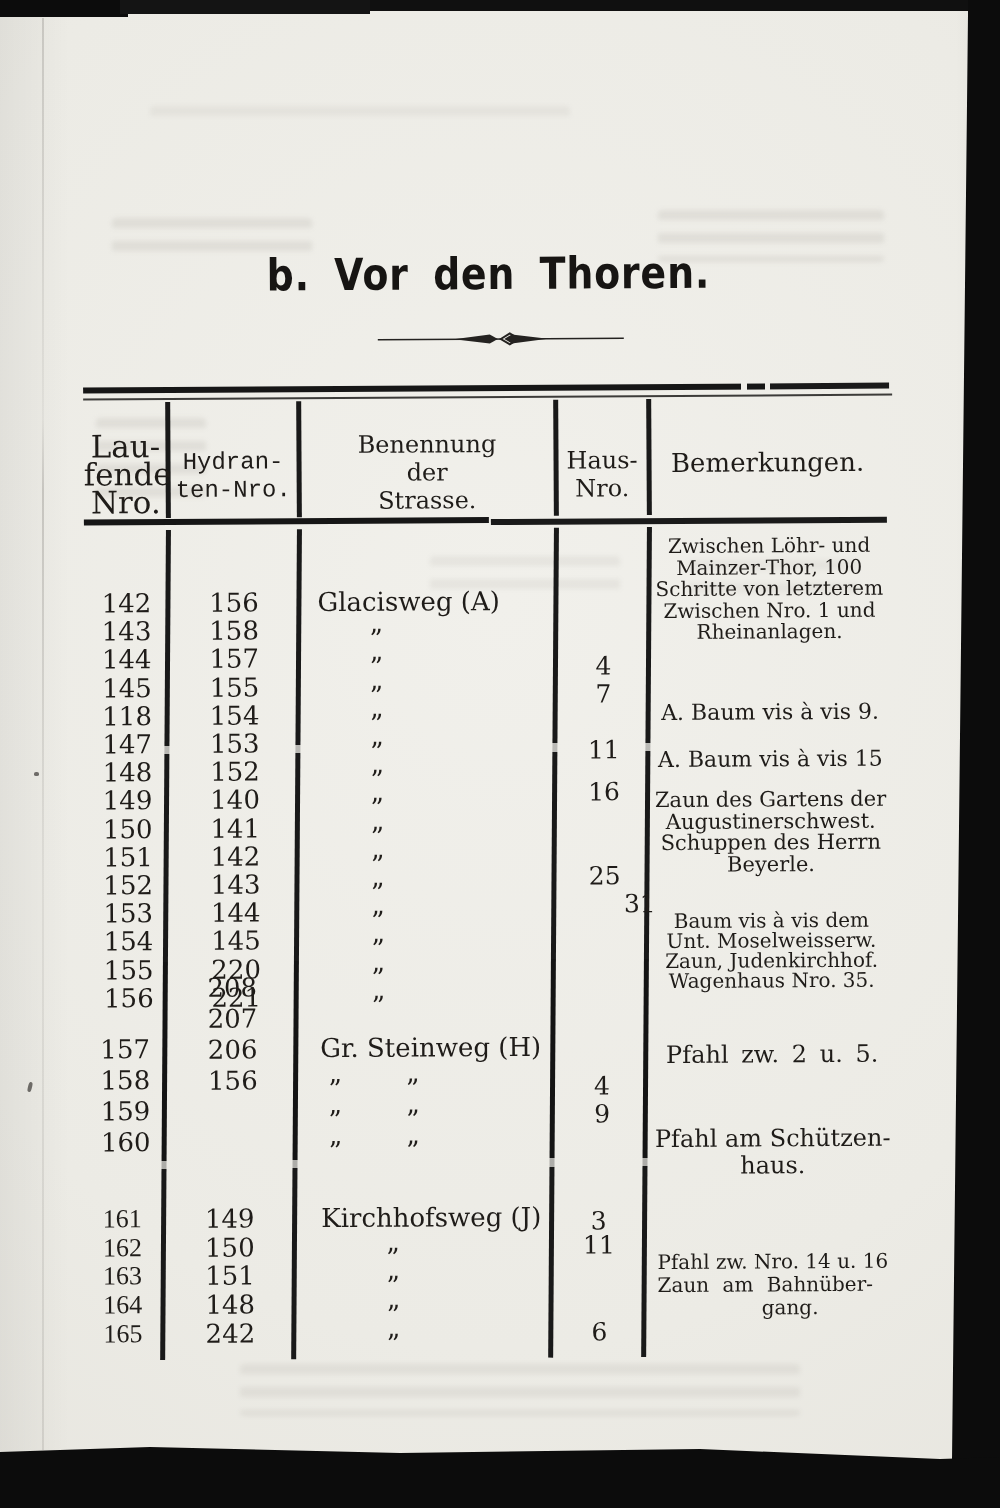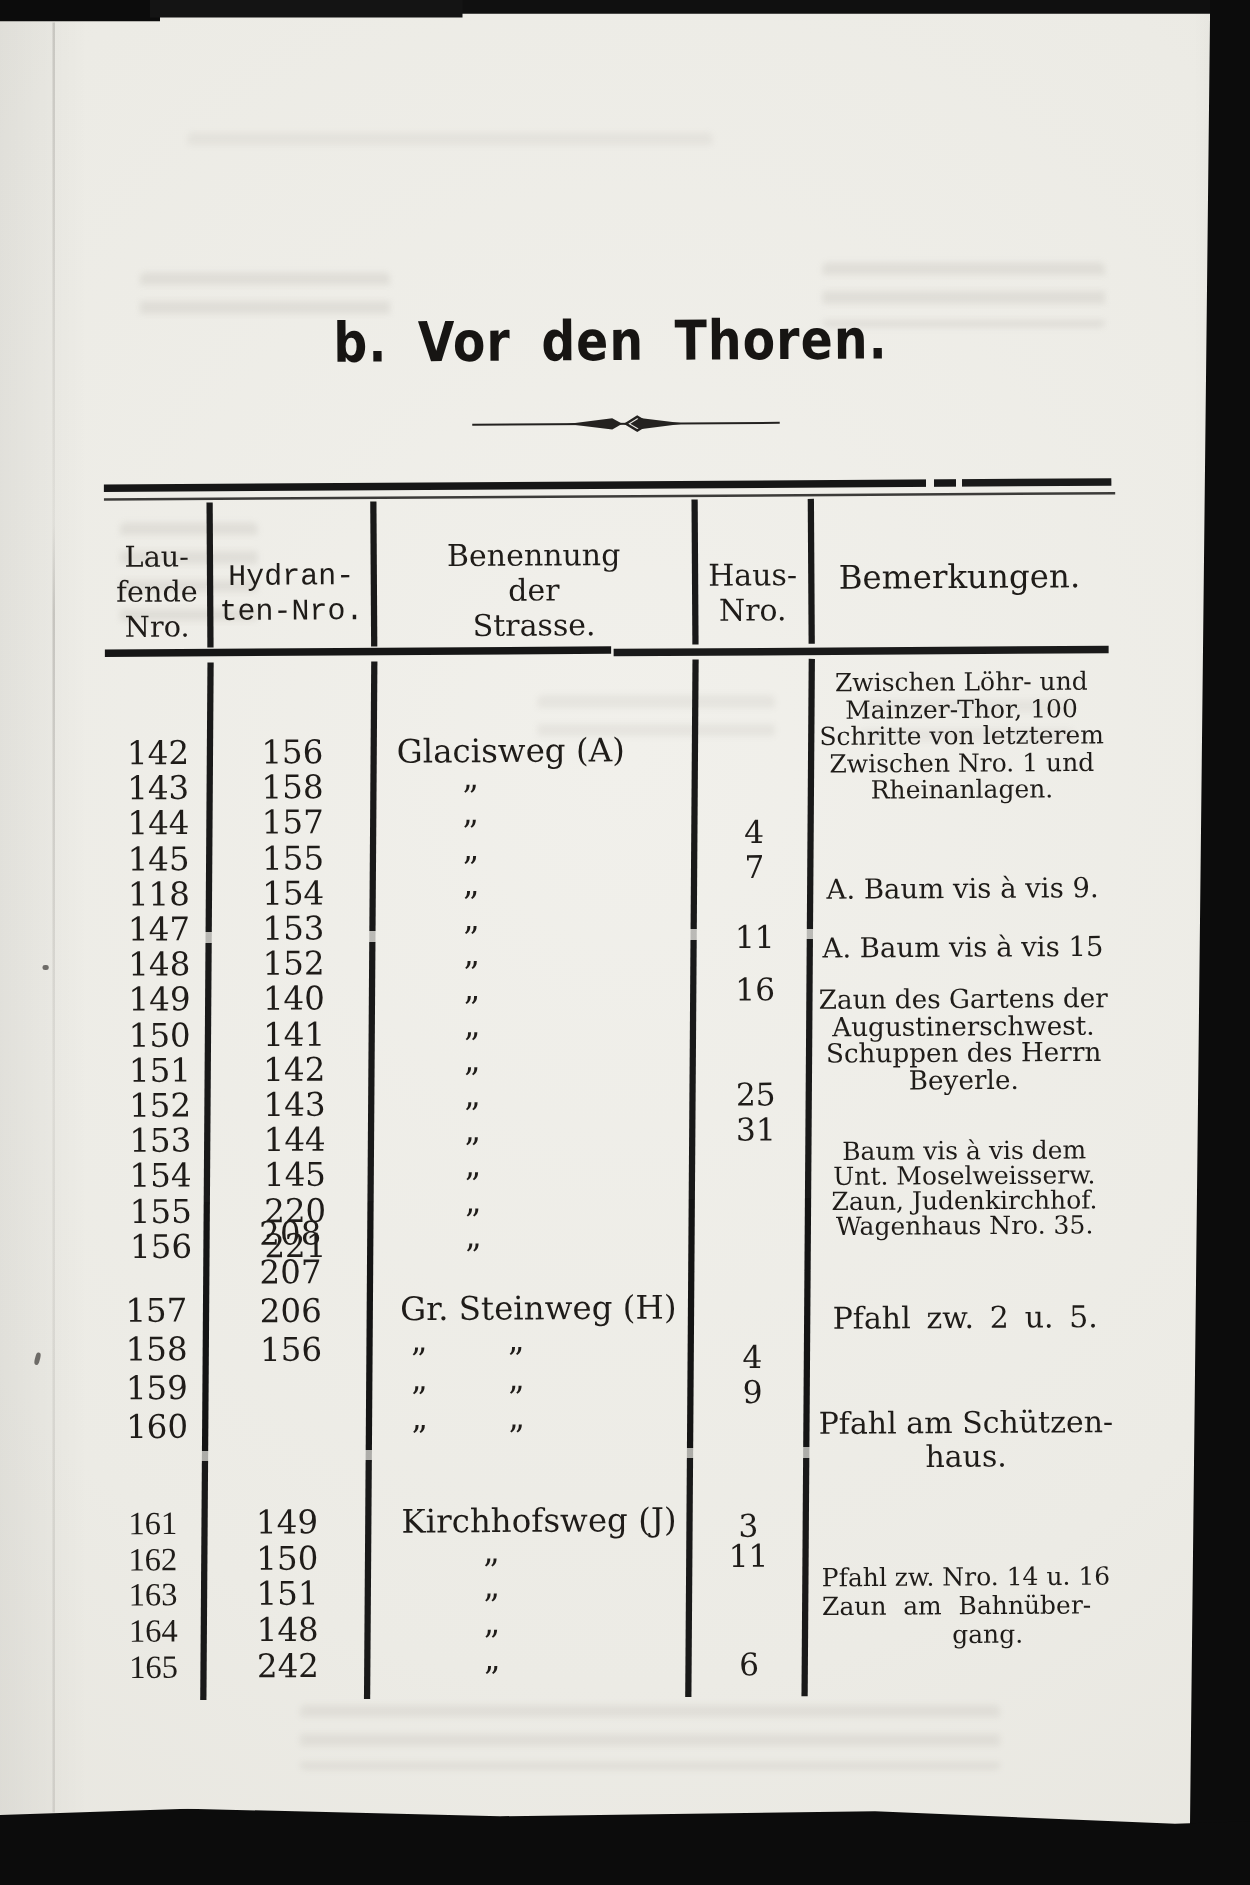--- a/index.html
+++ b/index.html
@@ -49,42 +49,42 @@
   .hr-thin{left:85px;top:396px;width:809px;height:1.8px;background:#3c3b39;}
   .hr-mid-l{left:85px;top:517px;width:405px;height:5.5px;}
   .hr-mid-r{left:492px;top:519px;width:396px;height:5.5px;background:#1a1a1a;}
   .vr{position:absolute;width:4.5px;background:#191919;}
   .vrh{top:400px;height:116px;}
   .vrb{top:528px;height:830px;transform:rotate(.75deg);transform-origin:top center;
     background:linear-gradient(to bottom,#191919 0 26%,rgba(26,26,26,.25) 26% 27%,#191919 27% 52%,#141414 52% 76%,rgba(26,26,26,.3) 76% 77%,#191919 77% 100%);}
   .vx1{left:167px;} .vx2{left:298px;} .vx3{left:555px;} .vx4{left:648px;}
   
   .hc{position:absolute;text-align:center;font-size:24px;line-height:28px;}
-  .hc1{left:85px;top:430px;width:84px;font-size:23px;}
+  .hc1{left:85px;top:430px;width:84px;font-size:31px;}
   .hc2{left:169px;top:447px;width:131px;font-family:Liberation Mono, monospace;}
   .hc3{left:300px;top:430px;width:257px;}
   .hc4{left:557px;top:447px;width:93px;}
   .hc5{left:650px;top:450px;width:238px;font-size:26px;}
   
   .col{position:absolute;text-align:center;font-size:26px;}
   .gA{line-height:28.2px;} .gB{line-height:31px;} .gC{line-height:28.7px;}
   #gA-c1{left:85px;top:587px;width:84px;}  #gA-c2{left:169px;top:587px;width:131px;}
   #gA-c3{left:300px;top:587px;width:257px;}
   #gB-c1{left:81px;top:1032px;width:84px;} #gB-c2{left:165px;top:971px;width:131px;}
   #gB-c3{left:300px;top:1032px;width:257px;}
   #gC-c1{left:77px;top:1203px;width:84px;font-family:Liberation Serif, serif;} #gC-c2{left:161px;top:1203px;width:131px;}
   #gC-c3{left:300px;top:1203px;width:257px;}
   .sname{text-align:left;padding-left:18px;}
   .dittos div{position:relative;top:9px;padding-right:104px;}
   .dittosC div{position:relative;top:11px;padding-right:78px;}
   .dpairs div{position:relative;top:10px;text-align:left;padding-left:26px;word-spacing:56px;}
   
   .hv{position:absolute;left:557px;width:93px;text-align:center;font-size:25px;}
   .hv-a1{top:652px;} .hv-a2{top:680px;} .hv-a3{top:736px;} .hv-a4{top:778px;}
-  .hv-a5{top:862px;} .hv-a6{top:890px;}
+  .hv-a5{top:862px;} .hv-a6{top:890px;margin-left:35px;}
   .hv-b1{left:553px;top:1072px;} .hv-b2{left:553px;top:1100px;}
   .hv-c1{left:549px;top:1207px;} .hv-c2{left:549px;top:1231px;} .hv-c3{left:549px;top:1318px;}
   
   .rb{position:absolute;left:650px;width:240px;text-align:center;}
   #rA1{top:537px;font-size:20px;line-height:21.6px;}
   #rA2{top:701px;font-size:22px;}
   #rA3{top:748px;font-size:22px;}
   #rA4{top:791px;font-size:21px;line-height:21.7px;}
   #rA5{top:912px;font-size:20px;line-height:20px;}
   #rB1{top:1042px;font-size:24px;word-spacing:5px;}

